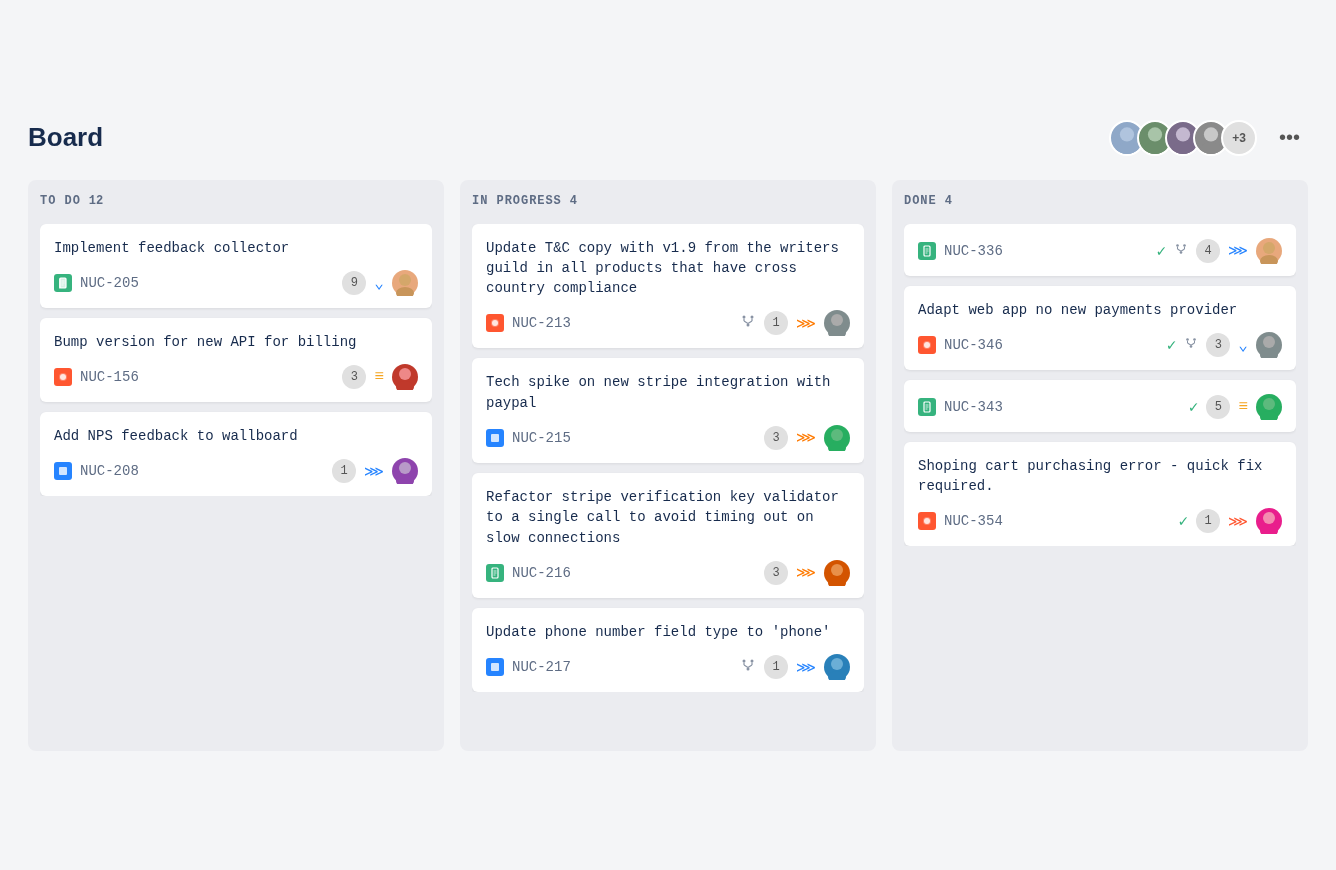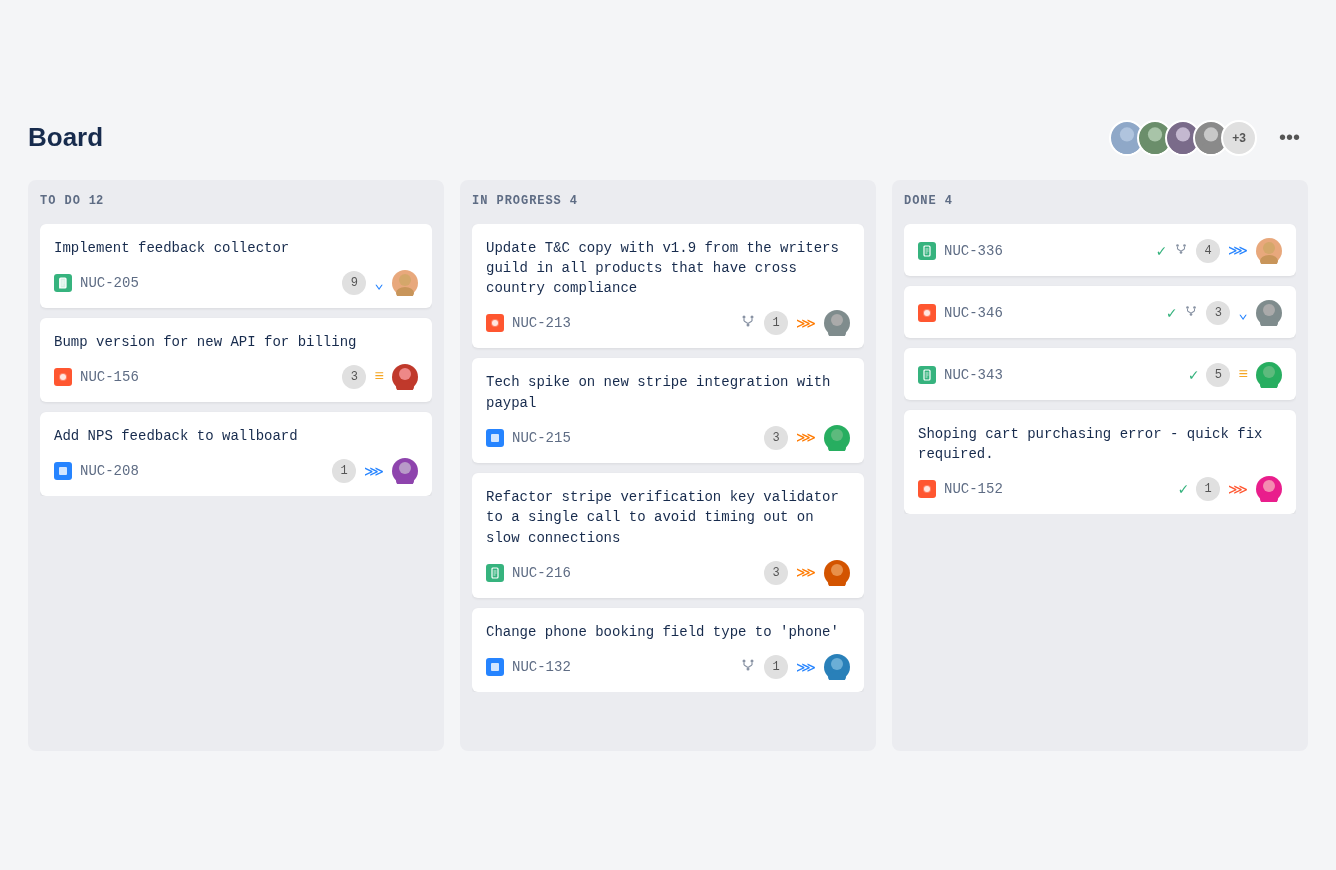--- a/index.html
+++ b/index.html
@@ -434,29 +434,29 @@
                 <svg width="26" height="26" viewBox="0 0 26 26">
                     <circle cx="13" cy="10" r="6" fill="#e8904a"></circle>
                     <ellipse cx="13" cy="23" rx="9" ry="6" fill="#d35400"></ellipse>
                   </svg>
               </div>
             </div>
           </div>
         </div>
 
         <div class="card">
-          <div class="card-title">Change phone booking field type to 'phone'</div>
+          <div class="card-title">Update phone number field type to 'phone'</div>
           <div class="card-footer">
             <div class="card-meta-left">
               <div class="issue-type issue-task">
                 <svg width="10" height="10" viewBox="0 0 10 10">
                     <rect x="1" y="1" width="8" height="8" rx="1" fill="#fff" opacity="0.8"></rect>
                   </svg>
               </div>
-              <span class="issue-id">NUC-132</span>
+              <span class="issue-id">NUC-217</span>
             </div>
             <div class="card-meta-right">
               <span class="git-icon">
                 <svg width="16" height="16" viewBox="0 0 16 16" fill="#8993a4">
                     <circle cx="4" cy="4" r="1.5"></circle>
                     <circle cx="12" cy="4" r="1.5"></circle>
                     <circle cx="8" cy="12" r="1.5"></circle>
                     <line x1="4" y1="5.5" x2="4" y2="8" stroke="#8993a4" stroke-width="1.2"></line>
                     <line x1="4" y1="8" x2="8" y2="10.5" stroke="#8993a4" stroke-width="1.2"></line>
                     <line x1="12" y1="5.5" x2="12" y2="8" stroke="#8993a4" stroke-width="1.2"></line>
@@ -515,20 +515,21 @@
                 <svg width="26" height="26" viewBox="0 0 26 26">
                     <circle cx="13" cy="10" r="6" fill="#d4a76a"></circle>
                     <ellipse cx="13" cy="23" rx="9" ry="6" fill="#c8955a"></ellipse>
                   </svg>
               </div>
             </div>
           </div>
         </div>
 
         <div class="card">
+          <div class="card-title">Adapt web app no new payments provider</div>
           <div class="card-footer">
             <div class="card-meta-left">
               <div class="issue-type issue-bug">
                 <svg width="10" height="10" viewBox="0 0 10 10">
                     <circle cx="5" cy="5" r="4" fill="#fff" opacity="0.25"></circle>
                     <path d="M5 2a3 3 0 100 6A3 3 0 005 2z" fill="#fff" opacity="0.8"></path>
                   </svg>
               </div>
               <span class="issue-id">NUC-346</span>
             </div>
@@ -585,21 +586,21 @@
         <div class="card">
           <div class="card-title">Shoping cart purchasing error - quick fix required.</div>
           <div class="card-footer">
             <div class="card-meta-left">
               <div class="issue-type issue-bug">
                 <svg width="10" height="10" viewBox="0 0 10 10">
                     <circle cx="5" cy="5" r="4" fill="#fff" opacity="0.25"></circle>
                     <path d="M5 2a3 3 0 100 6A3 3 0 005 2z" fill="#fff" opacity="0.8"></path>
                   </svg>
               </div>
-              <span class="issue-id">NUC-152</span>
+              <span class="issue-id">NUC-354</span>
             </div>
             <div class="card-meta-right">
               <span class="check-icon">✓</span>
               <div class="badge">1</div>
               <span class="priority-icon" style="color:#ff5630; font-size:14px;">⋙</span>
               <div class="card-avatar ca8">
                 <svg width="26" height="26" viewBox="0 0 26 26">
                     <circle cx="13" cy="10" r="6" fill="#f48cb0"></circle>
                     <ellipse cx="13" cy="23" rx="9" ry="6" fill="#e91e8c"></ellipse>
                   </svg>

